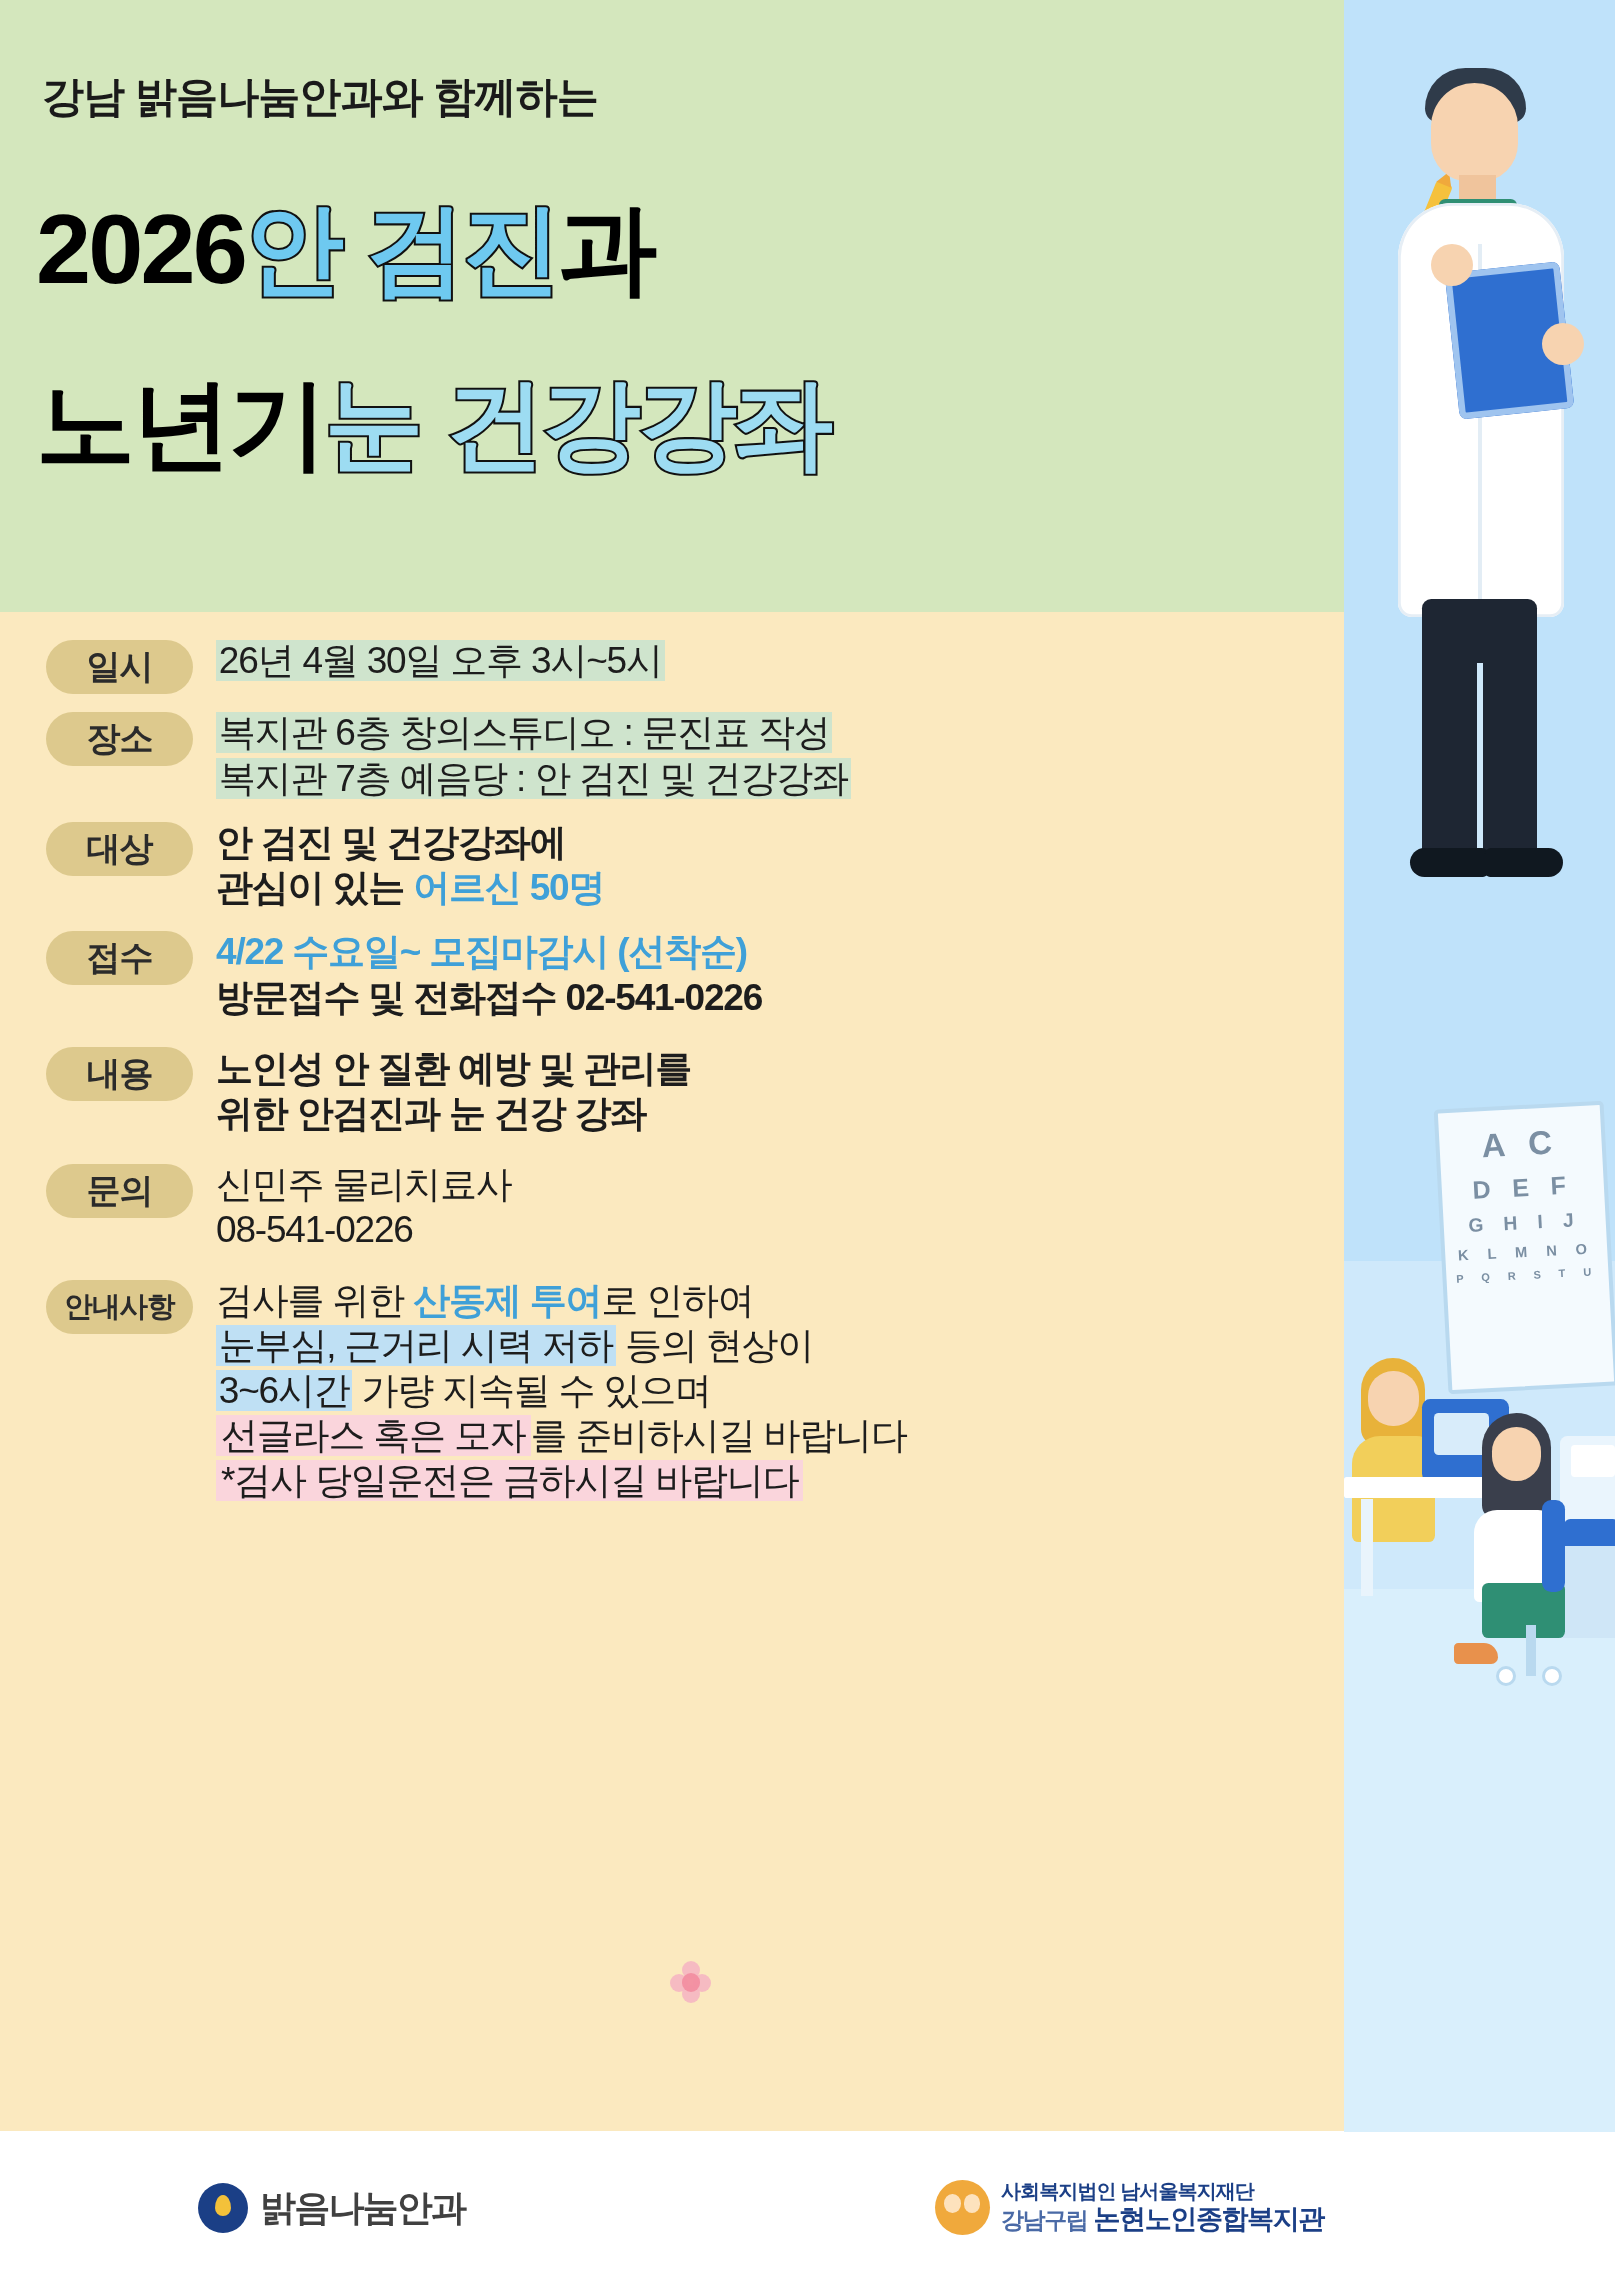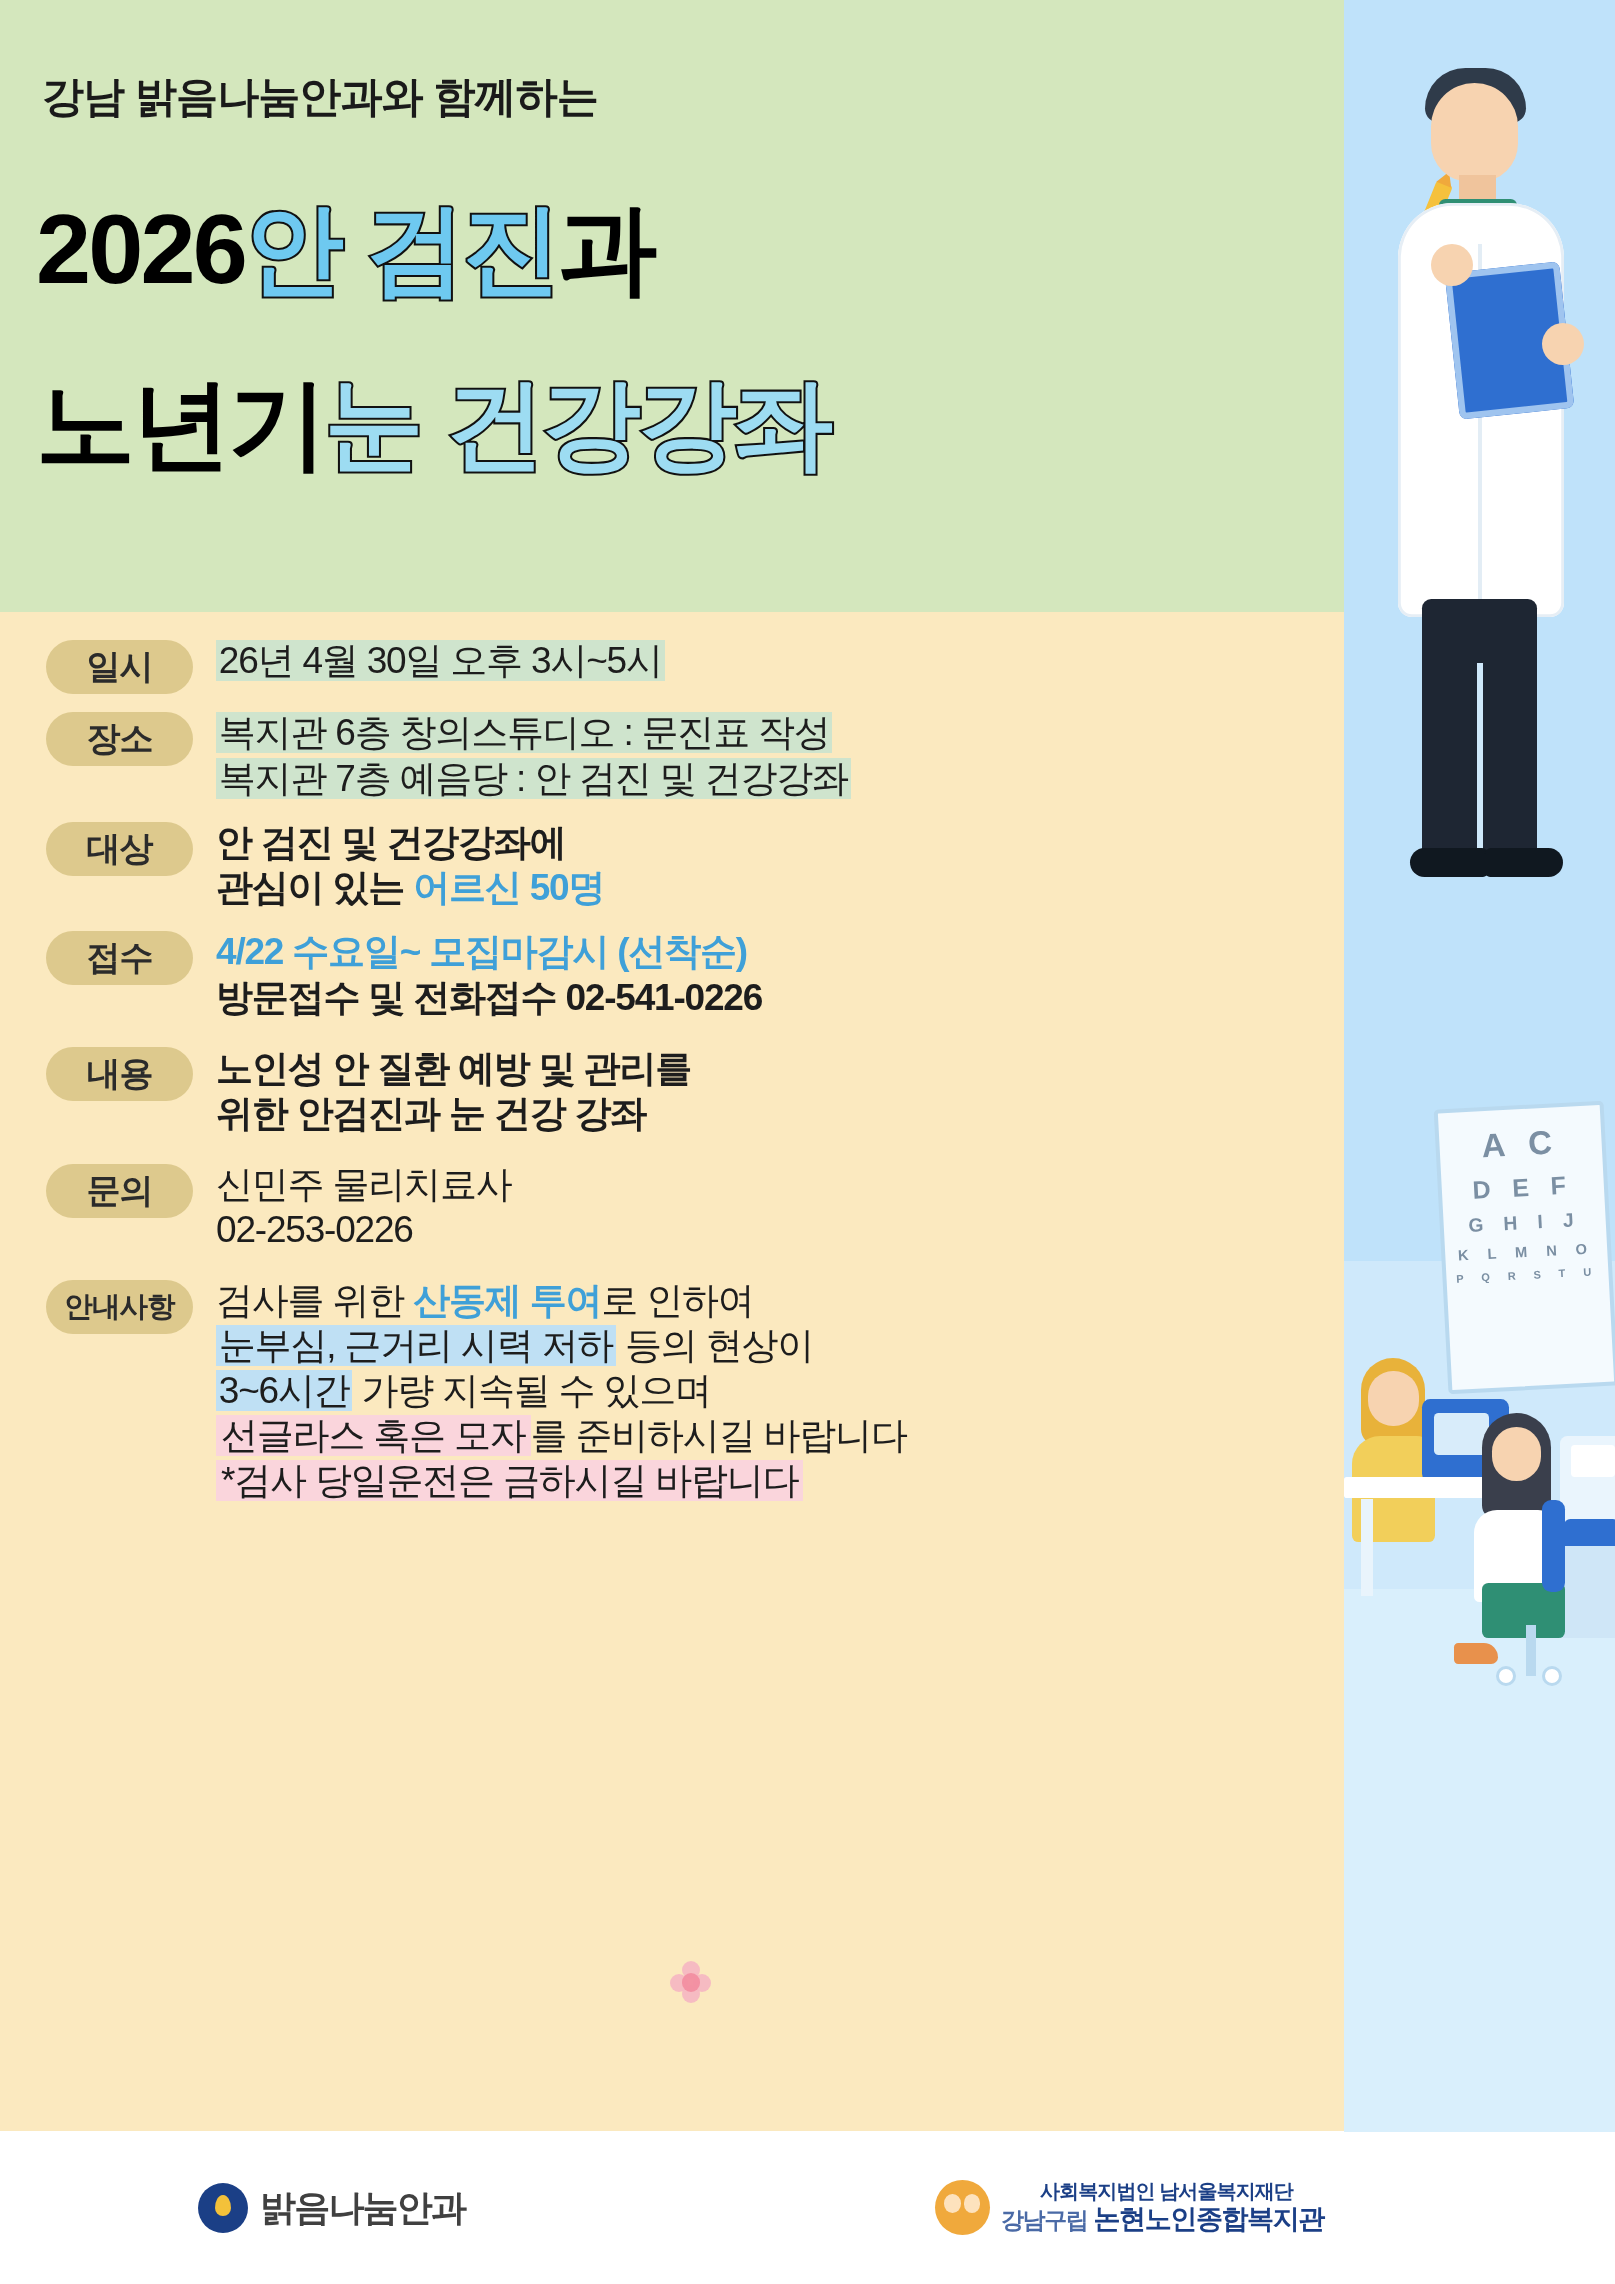--- a/index.html
+++ b/index.html
@@ -184,21 +184,20 @@
     width: 16.6px; height: 18.4px;
     border-radius: 50%;
     background: #fde2bd;
   }
   .logo-b-texts { line-height: 1.18; }
   .logo-b-top {
     font-size: 20px;
     font-weight: 700;
     color: #1b3f86;
     letter-spacing: -0.9px;
-    margin-left: 39px;
   }
   .logo-b-bot {
     font-size: 27px;
     font-weight: 900;
     color: #1b3f86;
     letter-spacing: -1.4px;
   }
   .logo-b-bot .muted { color: #4a6aa6; font-size: 23px; }
 
   
@@ -477,21 +476,21 @@
         <div class="ln bold">위한 안검진과 눈 건강 강좌</div>
       </div>
     </div>
 
     <div class="sp-a"></div>
 
     <div class="row">
       <div class="pill">문의</div>
       <div class="rowtext">
         <div class="ln">신민주 물리치료사</div>
-        <div class="ln">02-253-0226</div>
+        <div class="ln">08-541-0226</div>
       </div>
     </div>
 
     <div class="sp-a"></div>
 
     <div class="row">
       <div class="pill small">안내사항</div>
       <div class="rowtext">
         <div class="ln"><span>검사를 위한 </span><span class="blue-txt">산동제 투여</span><span>로 인하여</span></div>
         <div class="ln"><span class="hl-blue">눈부심, 근거리 시력 저하</span><span> 등의 현상이</span></div>

